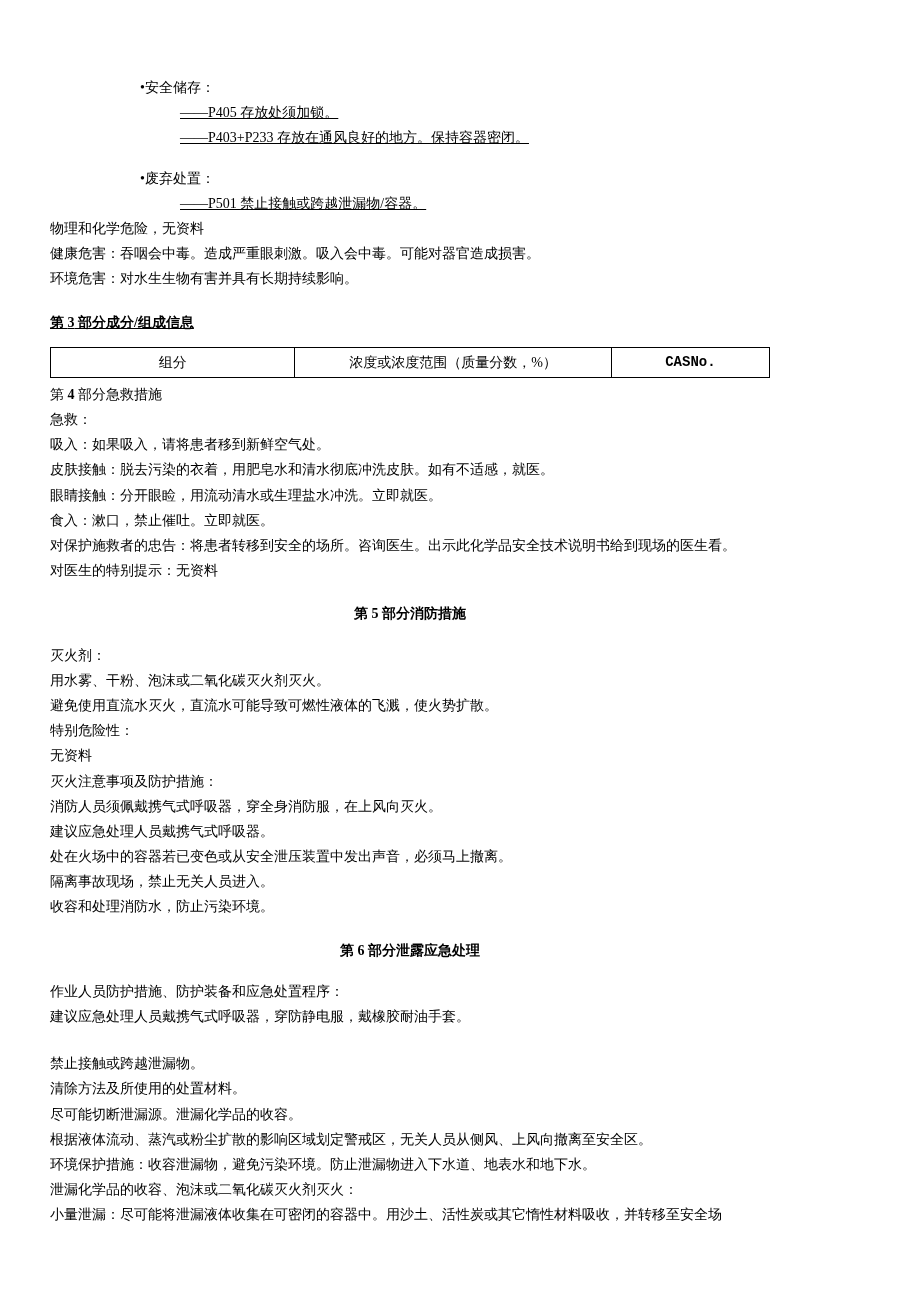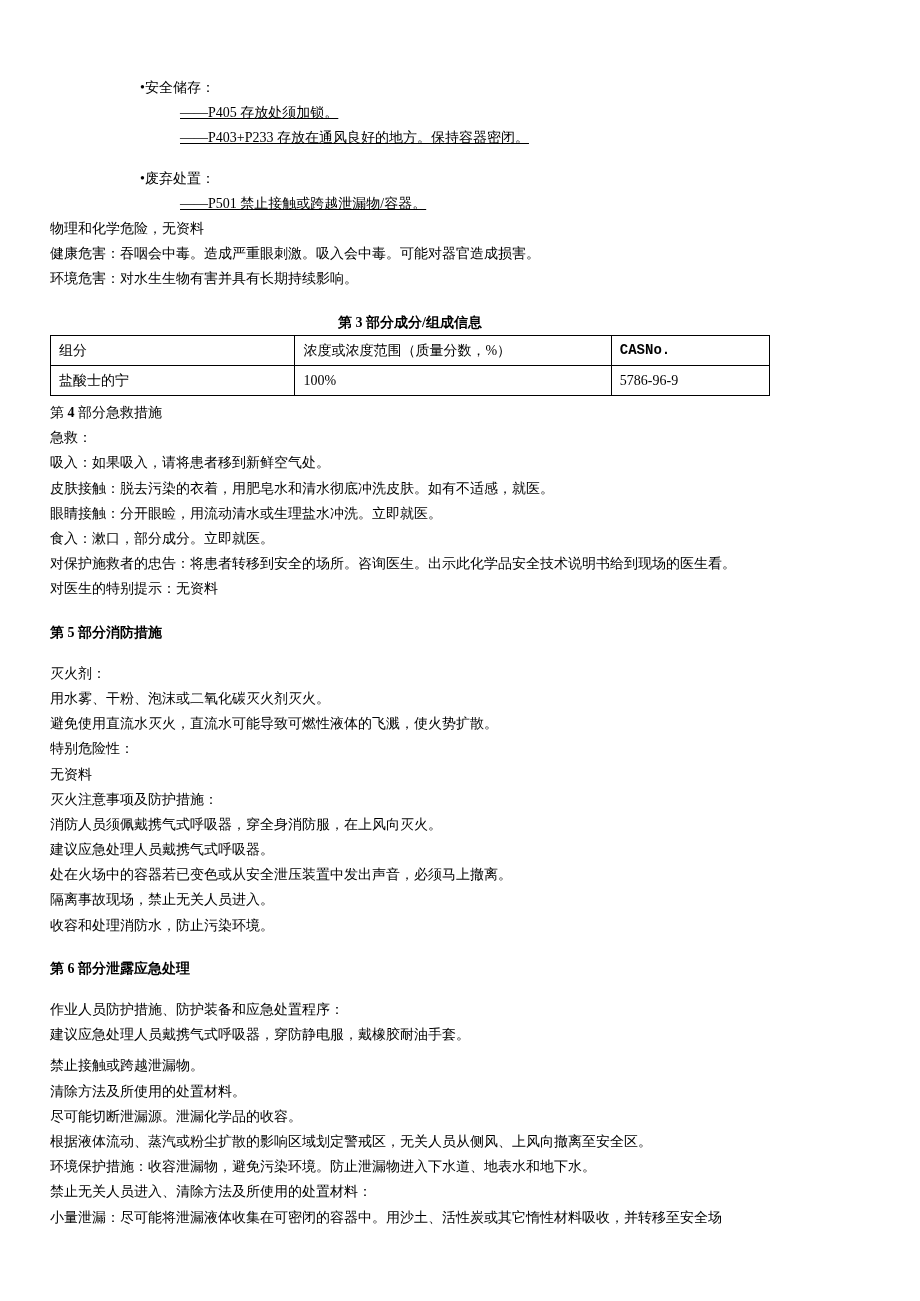--- a/index.html
+++ b/index.html
@@ -10,38 +10,39 @@
     background: #fff;
     margin: 0;
     padding: 60px 50px 40px 50px;
     width: 820px;
     box-sizing: border-box;
   }
   .indent-1 { padding-left: 90px; margin-top: 15px; }
   .indent-2 { padding-left: 130px; text-decoration: underline; }
   .no-indent { padding-left: 0; }
   .section-title {
-    text-align: left;
+    text-align: center;
     font-weight: bold;
     margin: 18px 0 6px 0;
   }
   .section-title-3 {
-    text-align: center;
+    text-align: left;
     font-weight: bold;
-    margin: 18px 0 0 0;
+    margin: 18px 0 12px 0;
+    text-decoration: underline;
   }
   table {
     border-collapse: collapse;
     width: 100%;
     margin: 0 0 4px 0;
   }
   th, td {
     border: 1px solid #000;
     padding: 2px 8px;
-    text-align: left;
+    text-align: center;
     font-weight: normal;
     font-size: 14px;
   }
   th { font-weight: normal; }
   .cas-header { font-weight: bold; font-family: Liberation Mono, monospace; }
   p { margin: 0; }
   .gap { height: 10px; }
   .bold-num { font-weight: bold; }
 </style>
 </head>
@@ -58,34 +59,29 @@
 
 <p class="section-title-3">第 <span class="bold-num">3</span> 部分成分/组成信息</p>
 
 <table>
   <tbody>
       <tr>
     <th style="width:34%">组分</th>
     <th style="width:44%">浓度或浓度范围（质量分数，%）</th>
     <th style="width:22%" class="cas-header">CASNo.</th>
   </tr>
-  <tr>
-    <td>盐酸士的宁</td>
-    <td>100%</td>
-    <td>5786-96-9</td>
-  </tr>
 </tbody>
   </table>
 
 <p class="no-indent">第 <span class="bold-num">4</span> 部分急救措施</p>
 <p class="no-indent">急救：</p>
 <p class="no-indent">吸入：如果吸入，请将患者移到新鲜空气处。</p>
 <p class="no-indent">皮肤接触：脱去污染的衣着，用肥皂水和清水彻底冲洗皮肤。如有不适感，就医。</p>
 <p class="no-indent">眼睛接触：分开眼睑，用流动清水或生理盐水冲洗。立即就医。</p>
-<p class="no-indent">食入：漱口，部分成分。立即就医。</p>
+<p class="no-indent">食入：漱口，禁止催吐。立即就医。</p>
 <p class="no-indent">对保护施救者的忠告：将患者转移到安全的场所。咨询医生。出示此化学品安全技术说明书给到现场的医生看。</p>
 <p class="no-indent">对医生的特别提示：无资料</p>
 
 <p class="section-title">第 <span class="bold-num">5</span> 部分消防措施</p>
 <div class="gap"></div>
 <p class="no-indent">灭火剂：</p>
 <p class="no-indent">用水雾、干粉、泡沫或二氧化碳灭火剂灭火。</p>
 <p class="no-indent">避免使用直流水灭火，直流水可能导致可燃性液体的飞溅，使火势扩散。</p>
 <p class="no-indent">特别危险性：</p>
 <p class="no-indent">无资料</p>
@@ -93,19 +89,19 @@
 <p class="no-indent">消防人员须佩戴携气式呼吸器，穿全身消防服，在上风向灭火。</p>
 <p class="no-indent">建议应急处理人员戴携气式呼吸器。</p>
 <p class="no-indent">处在火场中的容器若已变色或从安全泄压装置中发出声音，必须马上撤离。</p>
 <p class="no-indent">隔离事故现场，禁止无关人员进入。</p>
 <p class="no-indent">收容和处理消防水，防止污染环境。</p>
 
 <p class="section-title">第 <span class="bold-num">6</span> 部分泄露应急处理</p>
 <div class="gap"></div>
 <p class="no-indent">作业人员防护措施、防护装备和应急处置程序：</p>
 <p class="no-indent">建议应急处理人员戴携气式呼吸器，穿防静电服，戴橡胶耐油手套。</p>
-<p class="no-indent" style="margin-top:6px">禁止接触或跨越泄漏物。</p>
+<p class="no-indent" style="margin-top:22px">禁止接触或跨越泄漏物。</p>
 <p class="no-indent">清除方法及所使用的处置材料。</p>
 <p class="no-indent">尽可能切断泄漏源。泄漏化学品的收容。</p>
 <p class="no-indent">根据液体流动、蒸汽或粉尘扩散的影响区域划定警戒区，无关人员从侧风、上风向撤离至安全区。</p>
 <p class="no-indent">环境保护措施：收容泄漏物，避免污染环境。防止泄漏物进入下水道、地表水和地下水。</p>
-<p class="no-indent">禁止无关人员进入、清除方法及所使用的处置材料：</p>
+<p class="no-indent">泄漏化学品的收容、泡沫或二氧化碳灭火剂灭火：</p>
 <p class="no-indent">小量泄漏：尽可能将泄漏液体收集在可密闭的容器中。用沙土、活性炭或其它惰性材料吸收，并转移至安全场</p>
 
 </body></html>

